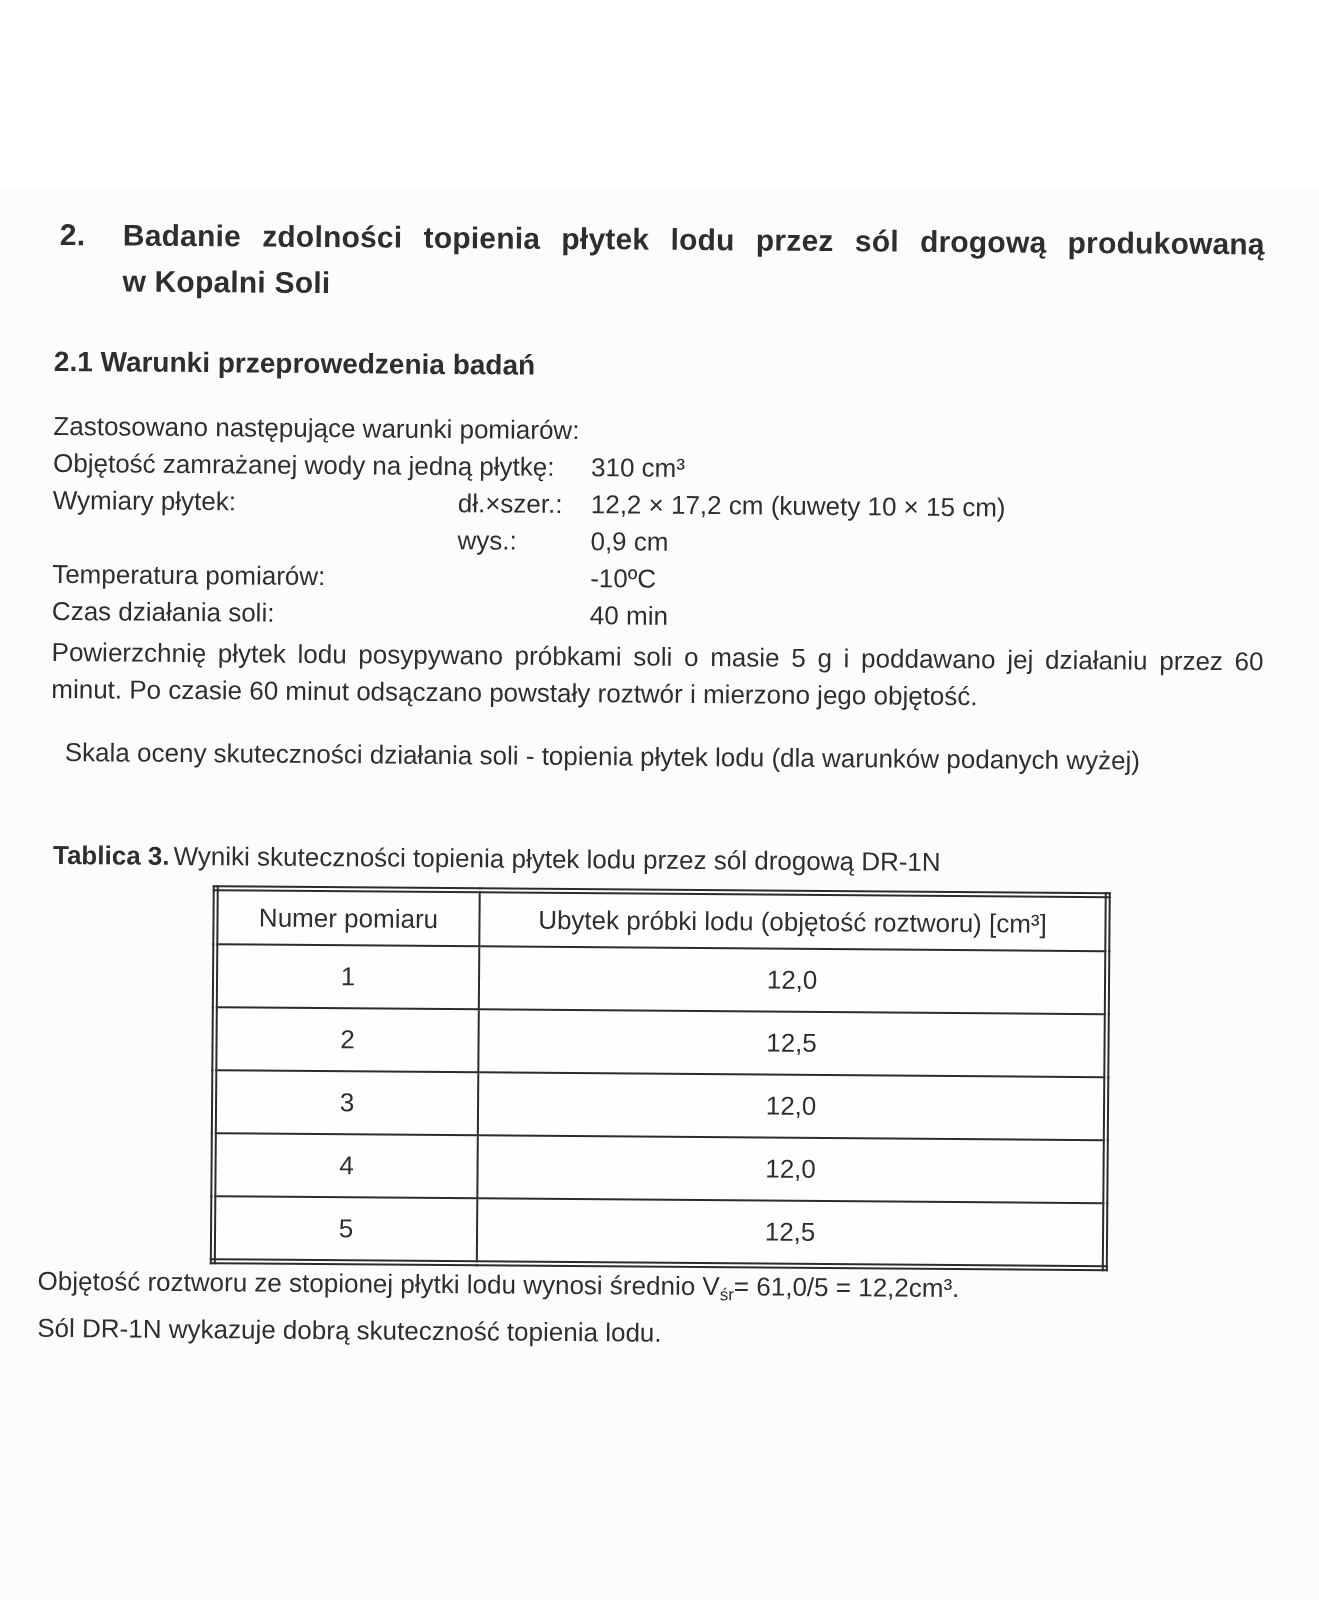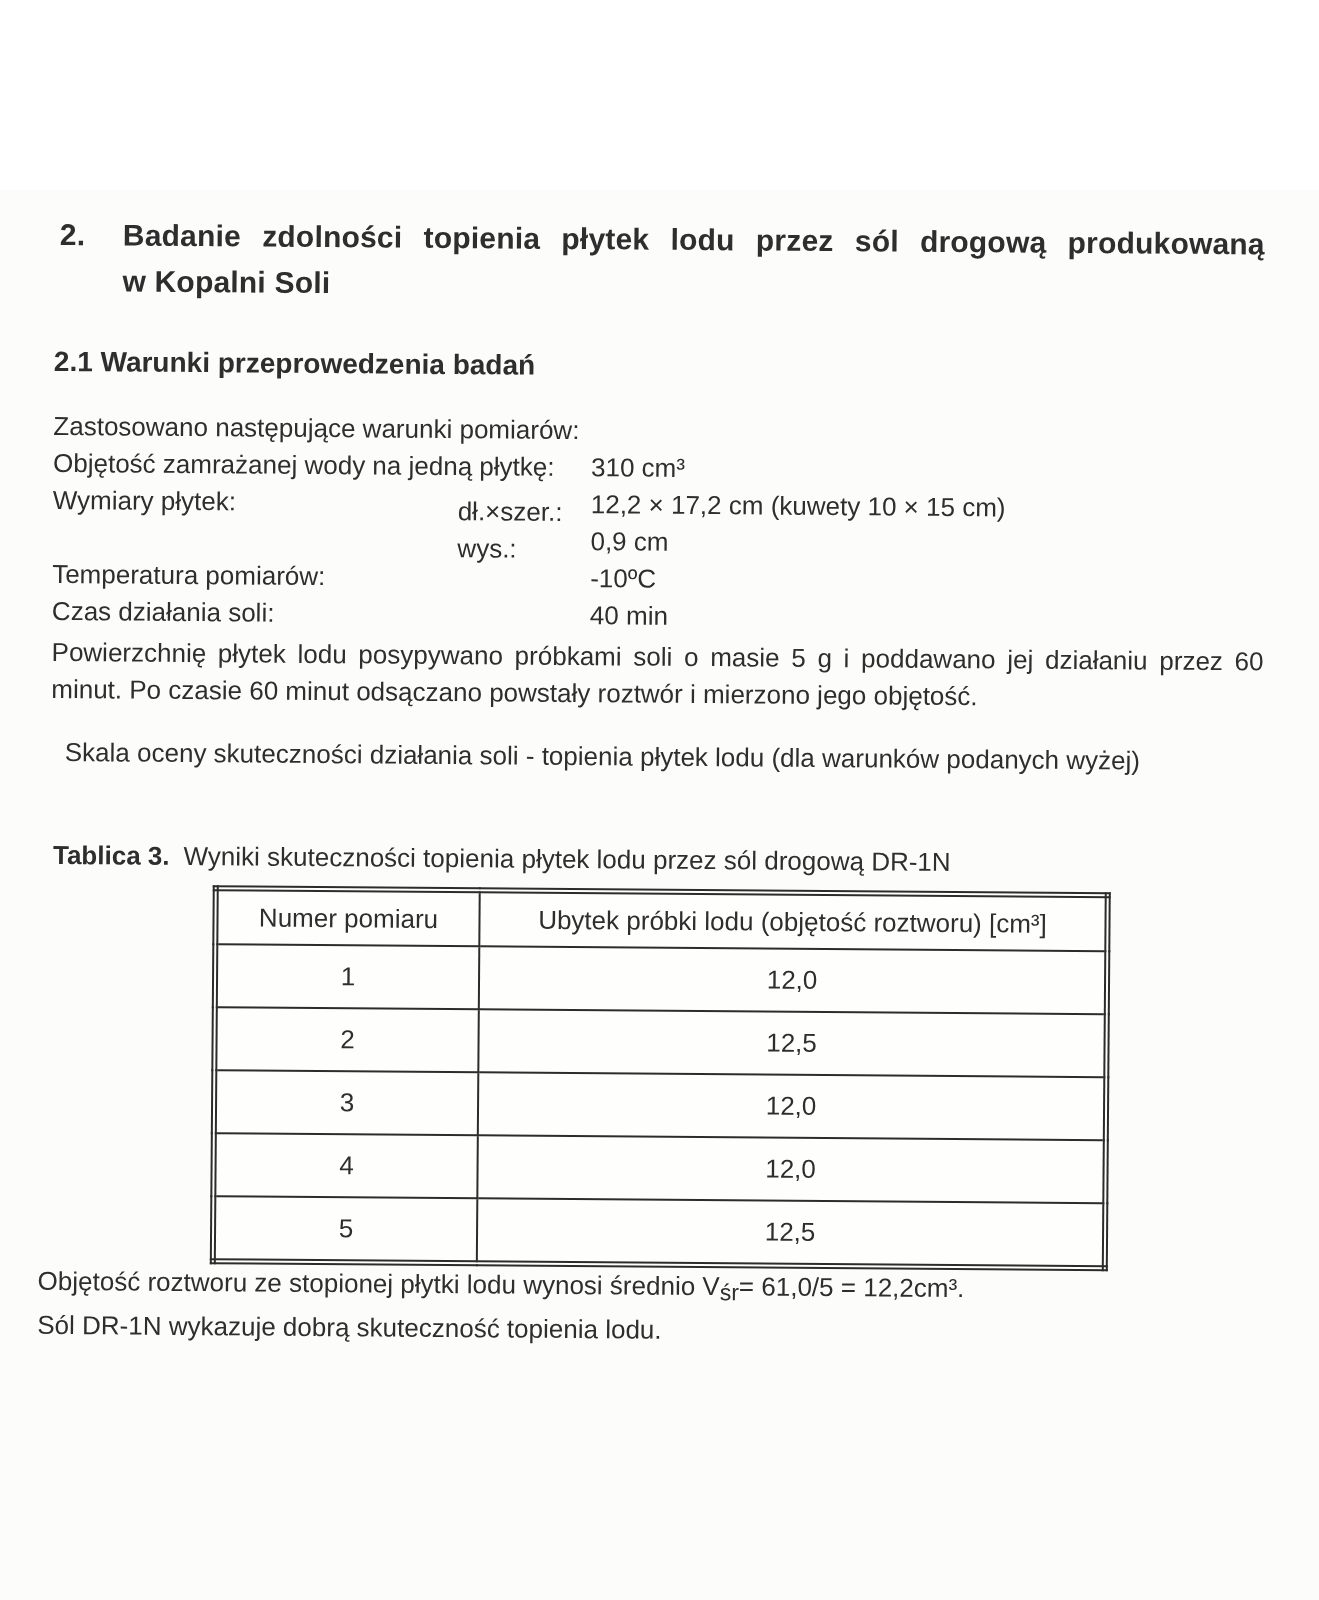--- a/index.html
+++ b/index.html
@@ -33,39 +33,39 @@
   .h-line1 { text-align: justify; text-align-last: justify; }
   .subheading {
     position: absolute; top: 346px; left: 55px;
     font-size: 28px; font-weight: bold;
   }
   .conditions {
     position: absolute; top: 408px; left: 55px; width: 1215px;
     font-size: 26px; line-height: 37px;
   }
   .cond-row { position: relative; height: 37px; }
-  .cond-dim   { position: absolute; left: 405px; top: 8px; }
+  .cond-dim   { position: absolute; left: 405px; top: 0; }
   .cond-value { position: absolute; left: 538px; top: 0; }
   .para {
     position: absolute; top: 634px; left: 55px; width: 1212px;
     font-size: 26px; line-height: 37px;
     text-align: justify;
     margin: 0;
   }
   .scale-note {
     position: absolute; top: 737px; left: 55px; width: 1220px;
     padding-left: 14px;
     font-size: 26px;
     box-sizing: border-box;
   }
   .caption {
     position: absolute; top: 840px; left: 58px; width: 1210px;
     font-size: 26px;
   }
-  .caption .bold { font-weight: bold; margin-right: 14px; }
+  .caption .bold { font-weight: bold; margin-right: 4px; }
   table.results {
     position: absolute; top: 884px; left: 218px;
     width: 898px;
     border-collapse: collapse;
     border: 6px double #2c2c2c;
     font-size: 26px;
     color: #2e2e2e;
     background: #fefefd;
   }
   table.results th, table.results td {
@@ -75,21 +75,21 @@
     padding: 0;
   }
   table.results th { height: 52px; }
   table.results td { height: 61px; }
   col.c-num { width: 264px; }
   .conclusion {
     position: absolute; top: 1262px; left: 46px; width: 1230px;
     font-size: 26px; line-height: 38px;
   }
   .conclusion sub {
-    font-size: 23px;
+    font-size: 17px;
     vertical-align: -5px;
   }
 </style>
 </head>
 <body>
 
 <div class="top-strip"></div>
 
 <div class="content">
 

